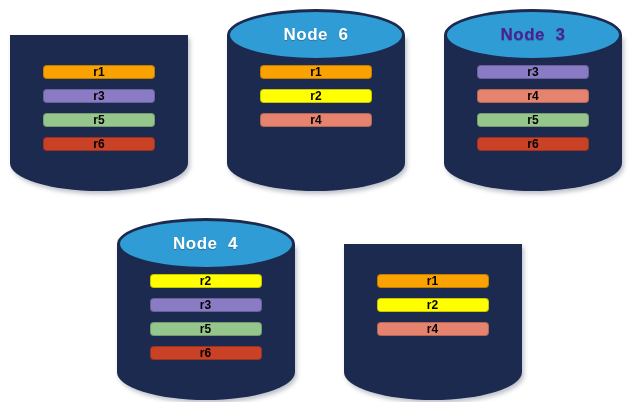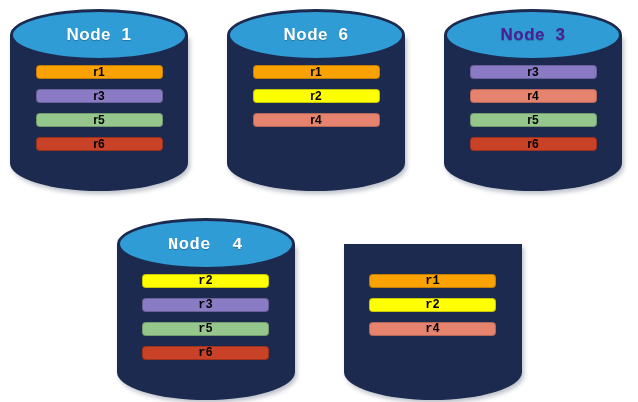--- a/index.html
+++ b/index.html
@@ -21,21 +21,20 @@
     width: 100%;
   }
   .row-top {
     padding: 9px 16px 0 10px;
     justify-content: space-between;
   }
   .row-bottom {
     margin-top: 27px;
     justify-content: center;
     gap: 49px;
-    font-family: Liberation Mono, monospace;
   }
   .cylinder {
     position: relative;
     width: 178px;
     height: 182px;
     flex: 0 0 auto;
   }
   .cyl-body {
     position: absolute;
     left: 0;
@@ -74,44 +73,41 @@
     left: 0;
     right: 0;
     top: 56px;
     display: flex;
     flex-direction: column;
     align-items: center;
     gap: 10px;
     z-index: 3;
   }
   .bar {
-    width: 127px;
+    width: 112px;
     height: 14px;
     box-sizing: border-box;
     border: 1px solid rgba(0, 0, 0, 0.22);
     border-radius: 4px;
     display: flex;
     align-items: center;
     justify-content: center;
     color: #000000;
     font-weight: bold;
     font-size: 12px;
     line-height: 12px;
   }
 </style>
 </head>
 <body>
 
 <div class="canvas">
   <div class="row row-top">
       <div class="cylinder">
     <div class="cyl-body"></div>
-    <div class="cyl-top">
-      <span class="node-label" style="color: rgb(255, 255, 255);">Node  1</span>
-    </div>
     <div class="bars">
           <div class="bar" style="background: rgb(249, 162, 1); color: rgb(0, 0, 0);">r1</div>
           <div class="bar" style="background: rgb(138, 124, 196); color: rgb(0, 0, 0);">r3</div>
           <div class="bar" style="background: rgb(149, 199, 141); color: rgb(0, 0, 0);">r5</div>
           <div class="bar" style="background: rgb(201, 65, 38); color: rgb(0, 0, 0);">r6</div>
         </div>
   </div>
       <div class="cylinder">
     <div class="cyl-body"></div>
     <div class="cyl-top">

